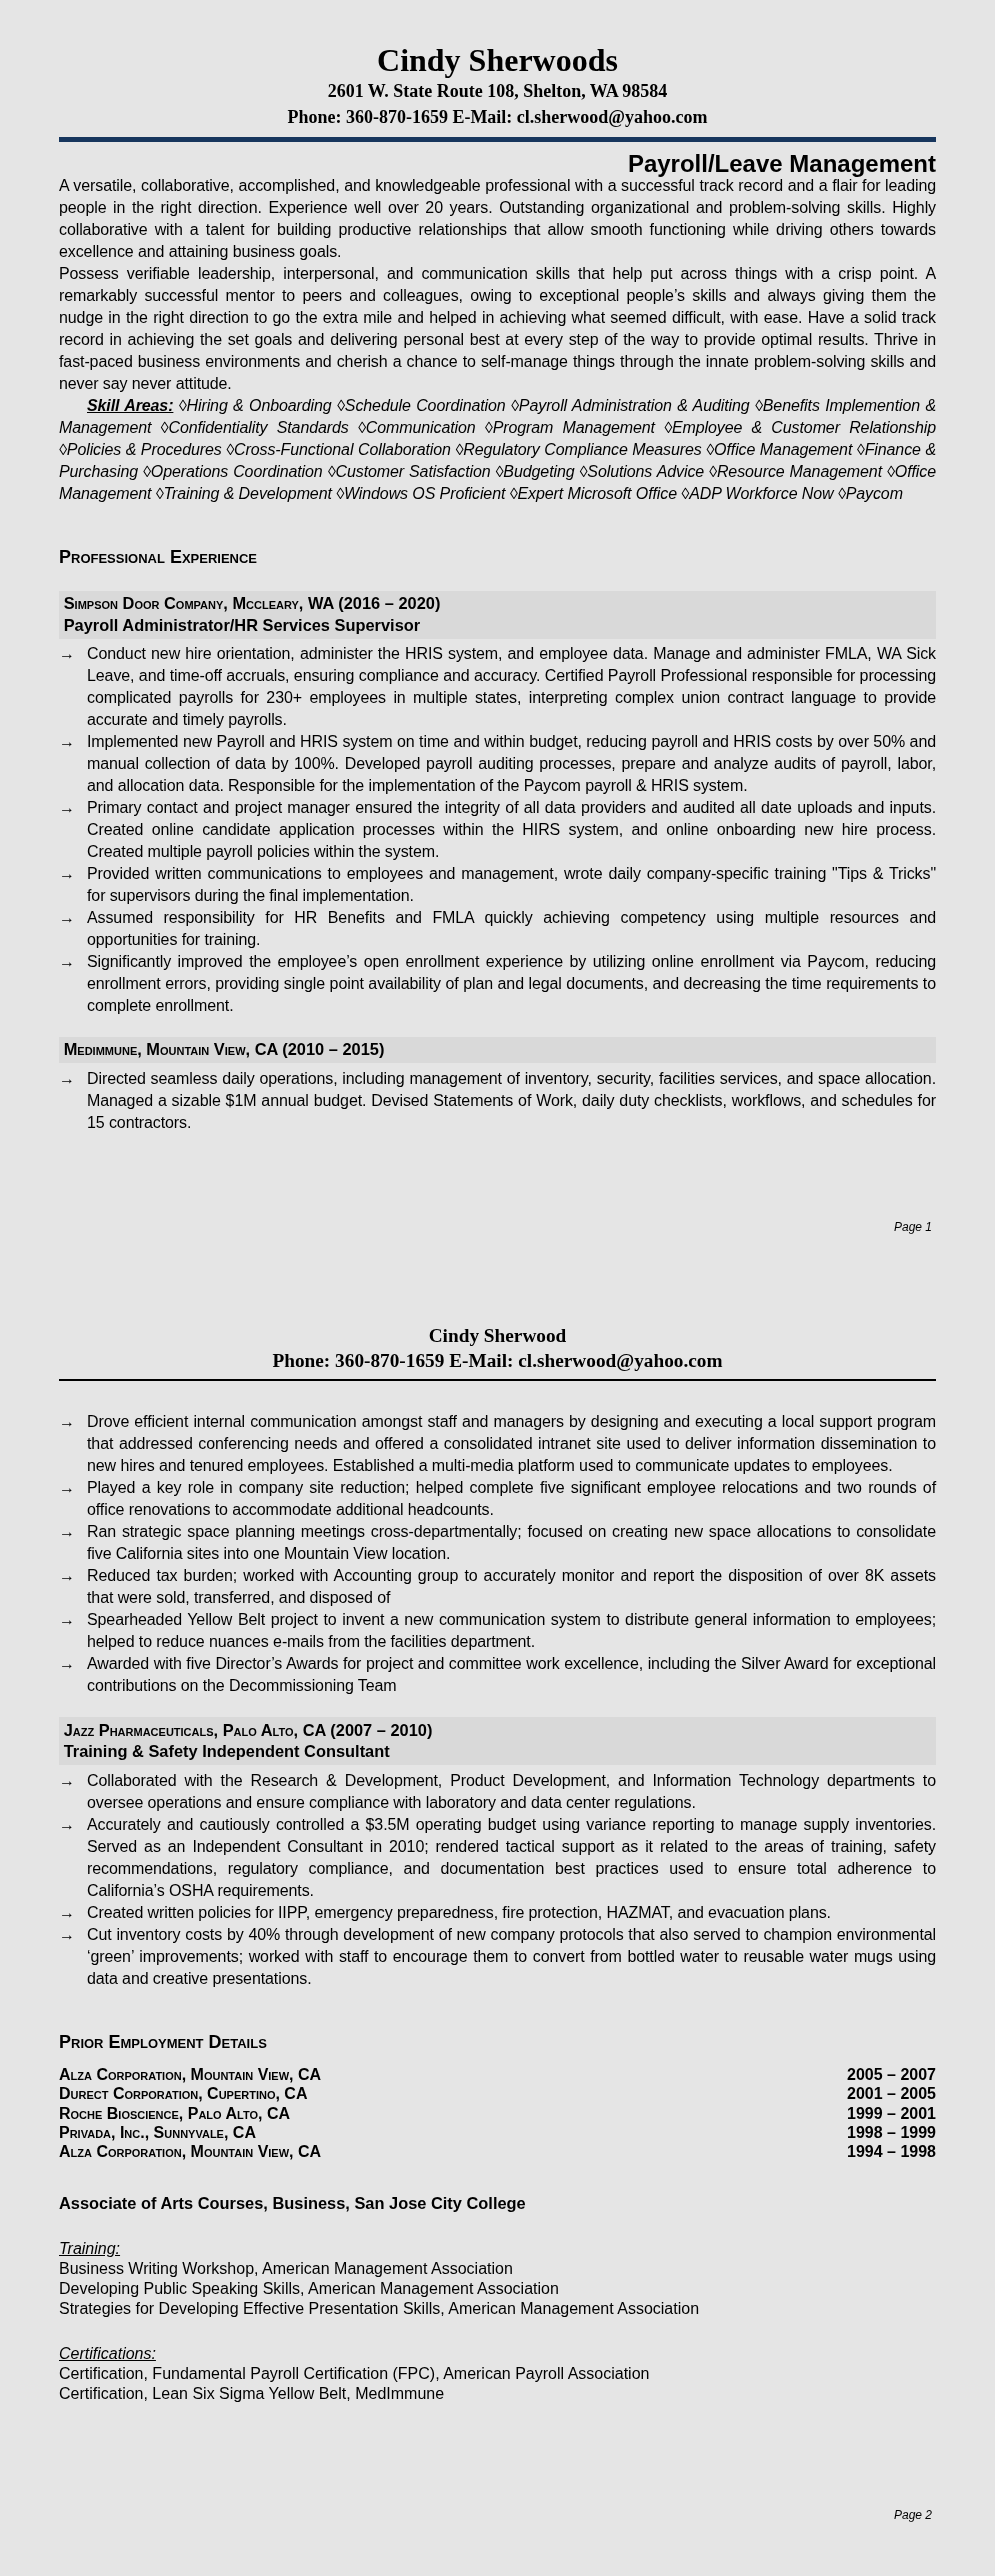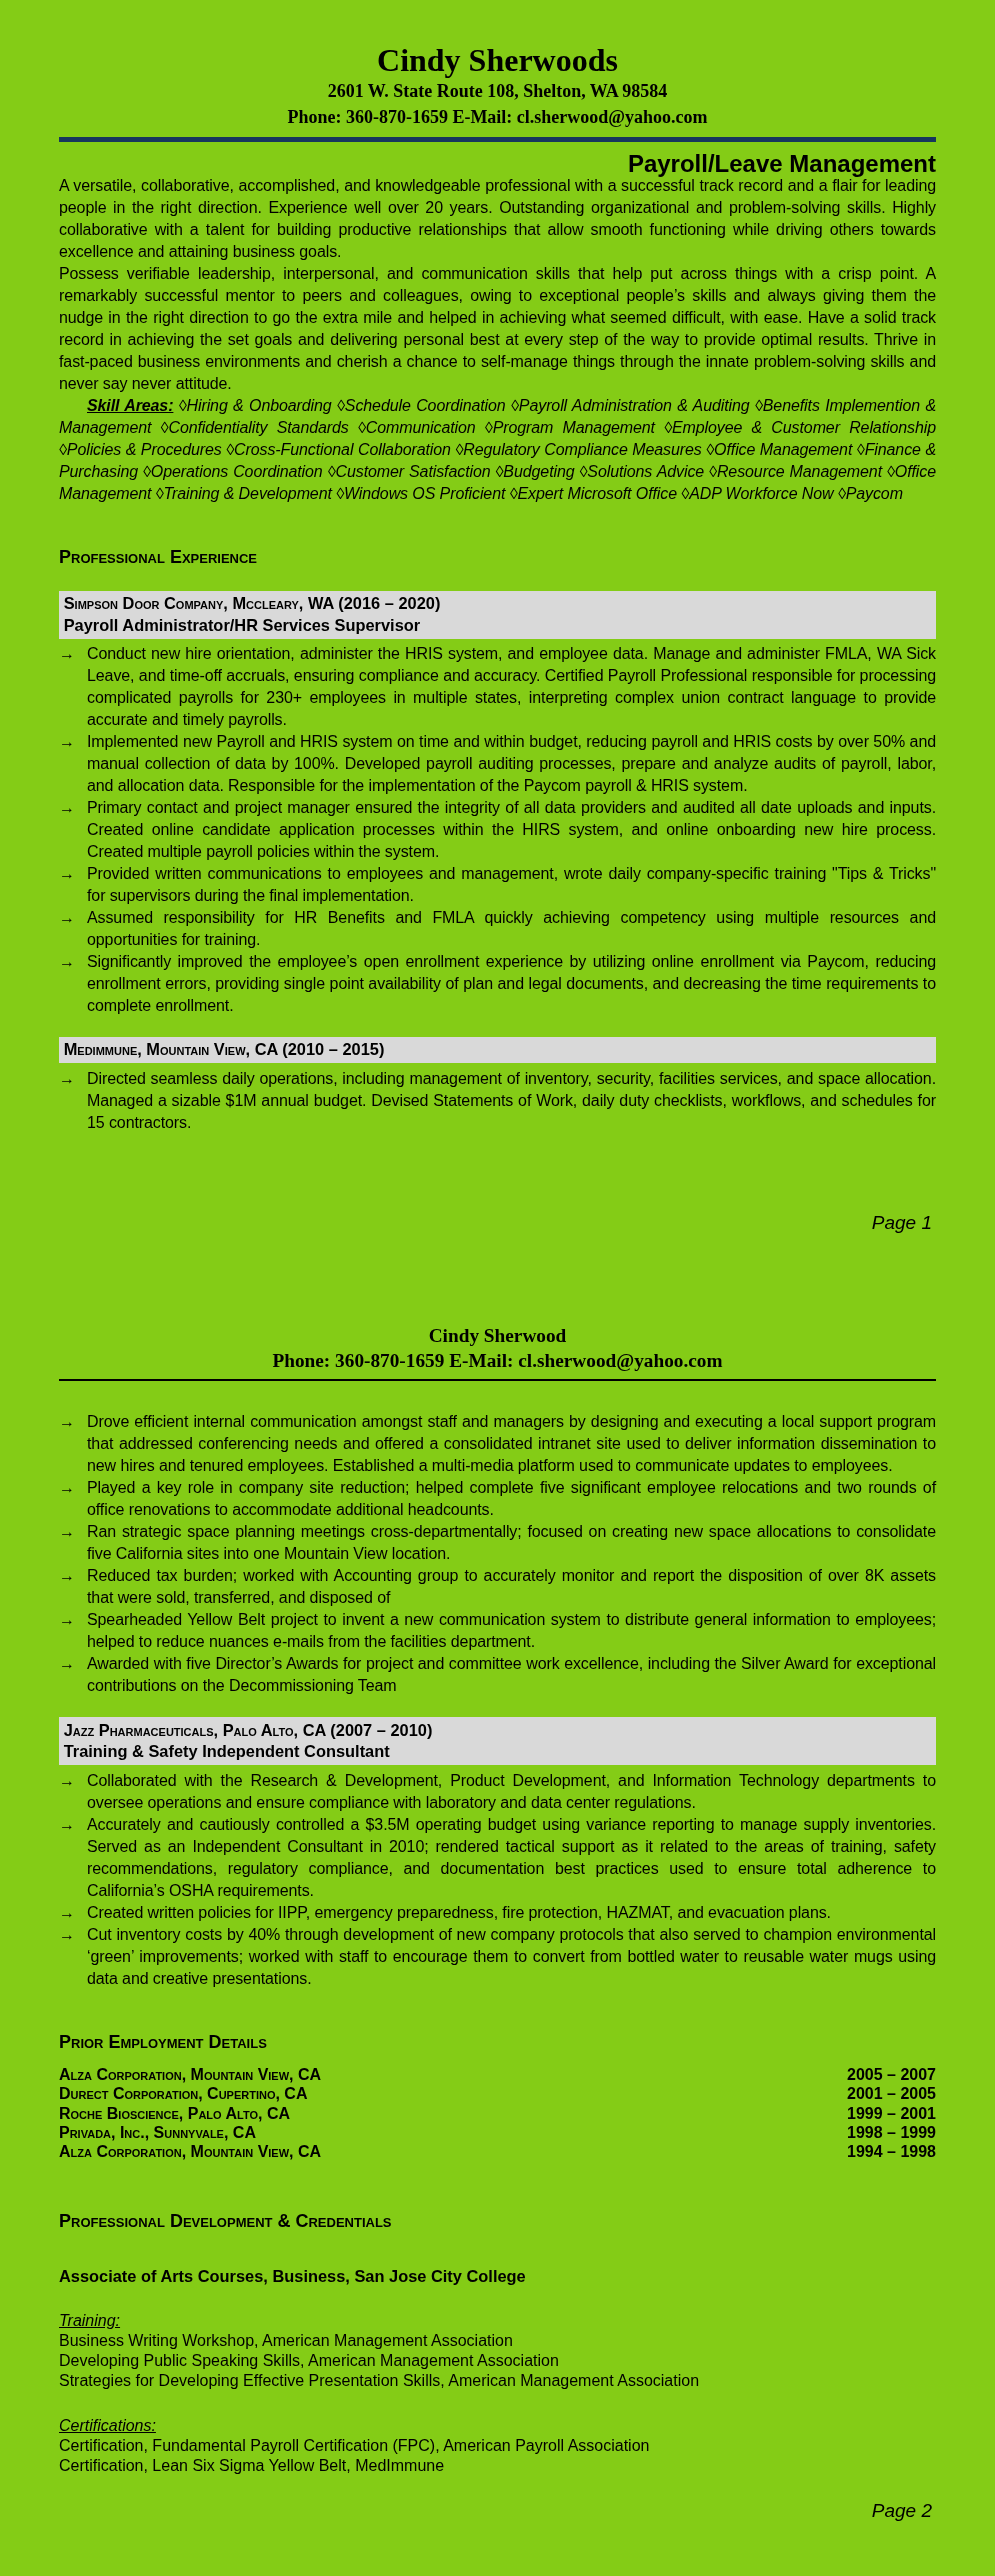--- a/index.html
+++ b/index.html
@@ -1,17 +1,17 @@
 <!DOCTYPE html>
 <html style="font-size:9.4px"><head>
 <meta charset="utf-8">
 <style>
   html,body{margin:0;padding:0;background:#ffffff;}
   body{width:995px;font-family:"Liberation Sans",sans-serif;color:#000;}
-  .page{position:relative;width:995px;height:1288px;overflow:hidden;background:#84cc16;}
+  .page{position:relative;width:995px;height:1288px;overflow:hidden;background:#e5e5e5;}
   .content{margin:0 59px;}
 
   
   .serif{font-family:"Liberation Serif",serif;}
   .name{padding-top:42px;font-size:32px;line-height:36px;font-weight:bold;text-align:center;}
   .hline{font-size:18px;line-height:26px;font-weight:bold;text-align:center;}
   .rule-blue{height:5.3px;background:#17365D;margin-top:7px;}
   .role{font-size:24px;font-weight:bold;text-align:right;margin-top:9.4px;line-height:23.4px;}
 
   
@@ -27,21 +27,21 @@
   .band{background:#D9D9D9;margin-top:21px;padding:2.3px 4.7px;}
   .band.gap{margin-top:20px;}
   .band-co{font-variant:small-caps;font-weight:bold;font-size:16.4px;line-height:21.7px;}
   .band-title{font-weight:bold;font-size:16.4px;line-height:21.7px;}
 
   .bullets{margin-top:4.7px;}
   .bullet{display:flex;}
   .arrow{flex:0 0 28px;font-size:16px;line-height:22px;}
   .bullet p{flex:1;margin:0;text-align:justify;font-size:16px;line-height:22px;letter-spacing:-0.1px;}
 
-  .pagenum{position:absolute;right:63px;bottom:54px;font-size:19px;font-style:italic;}
+  .pagenum{position:absolute;right:63px;bottom:54px;font-size:12px;font-style:italic;}
 
   
   .p2head{padding-top:36px;text-align:center;font-weight:bold;font-size:19.3px;line-height:24.6px;}
   .rule-black{height:2.3px;background:#000;margin-top:5.9px;}
   .p2bullets{margin-top:30px;}
 
   
   .prior-rows{margin-top:10.5px;}
   .prow{display:flex;justify-content:space-between;font-weight:bold;font-size:16px;line-height:19.3px;}
   .prow-co{font-variant:small-caps;}
@@ -193,21 +193,20 @@
       <div class="prow">
           <span class="prow-co">Privada, Inc., Sunnyvale, CA</span>
           <span class="prow-dates">1998 – 1999</span>
         </div>
       <div class="prow">
           <span class="prow-co">Alza Corporation, Mountain View, CA</span>
           <span class="prow-dates">1994 – 1998</span>
         </div>
     </div>
 
-    <div class="sec-heading" style="margin-top:49px">Professional Development &amp; Credentials</div>
     <div class="cred-ed">Associate of Arts Courses, Business, San Jose City College</div>
 
     <div class="label-it">Training:</div>
     <div class="cred-line">Business Writing Workshop, American Management Association</div>
     <div class="cred-line">Developing Public Speaking Skills, American Management Association</div>
     <div class="cred-line">Strategies for Developing Effective Presentation Skills, American Management Association</div>
 
     <div class="label-it">Certifications:</div>
     <div class="cred-line">Certification, Fundamental Payroll Certification (FPC), American Payroll Association</div>
     <div class="cred-line">Certification, Lean Six Sigma Yellow Belt, MedImmune</div>

